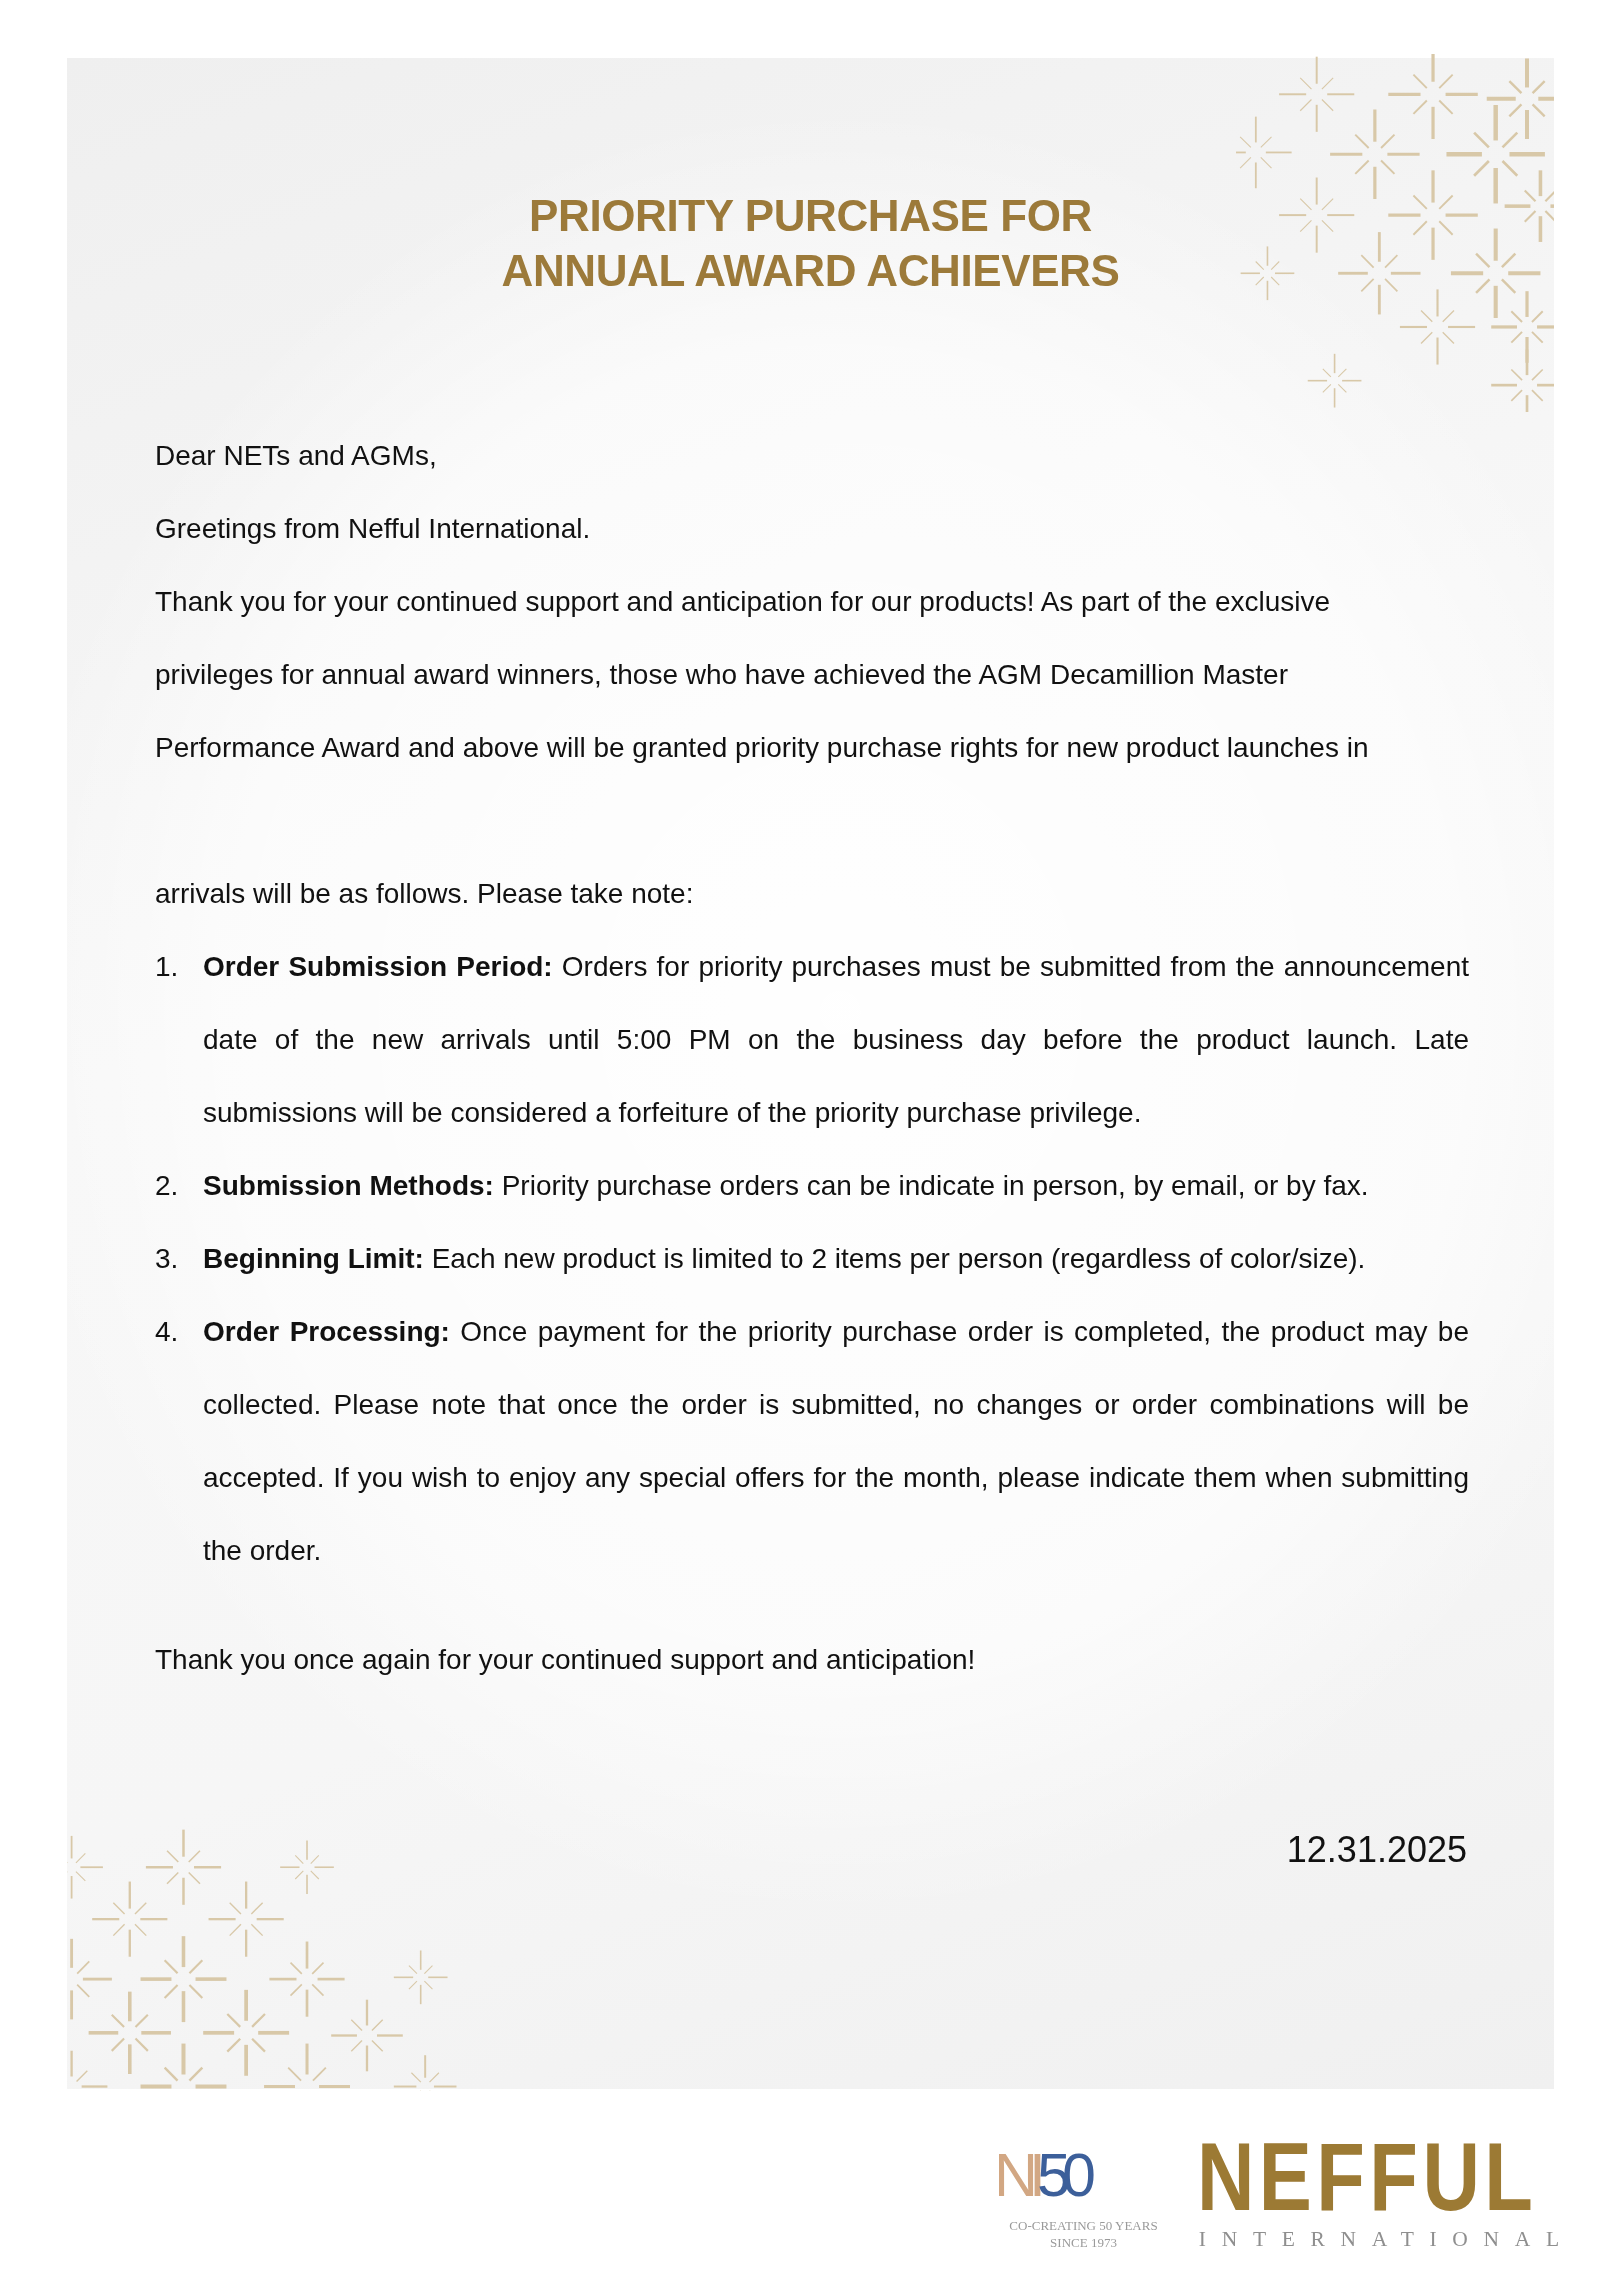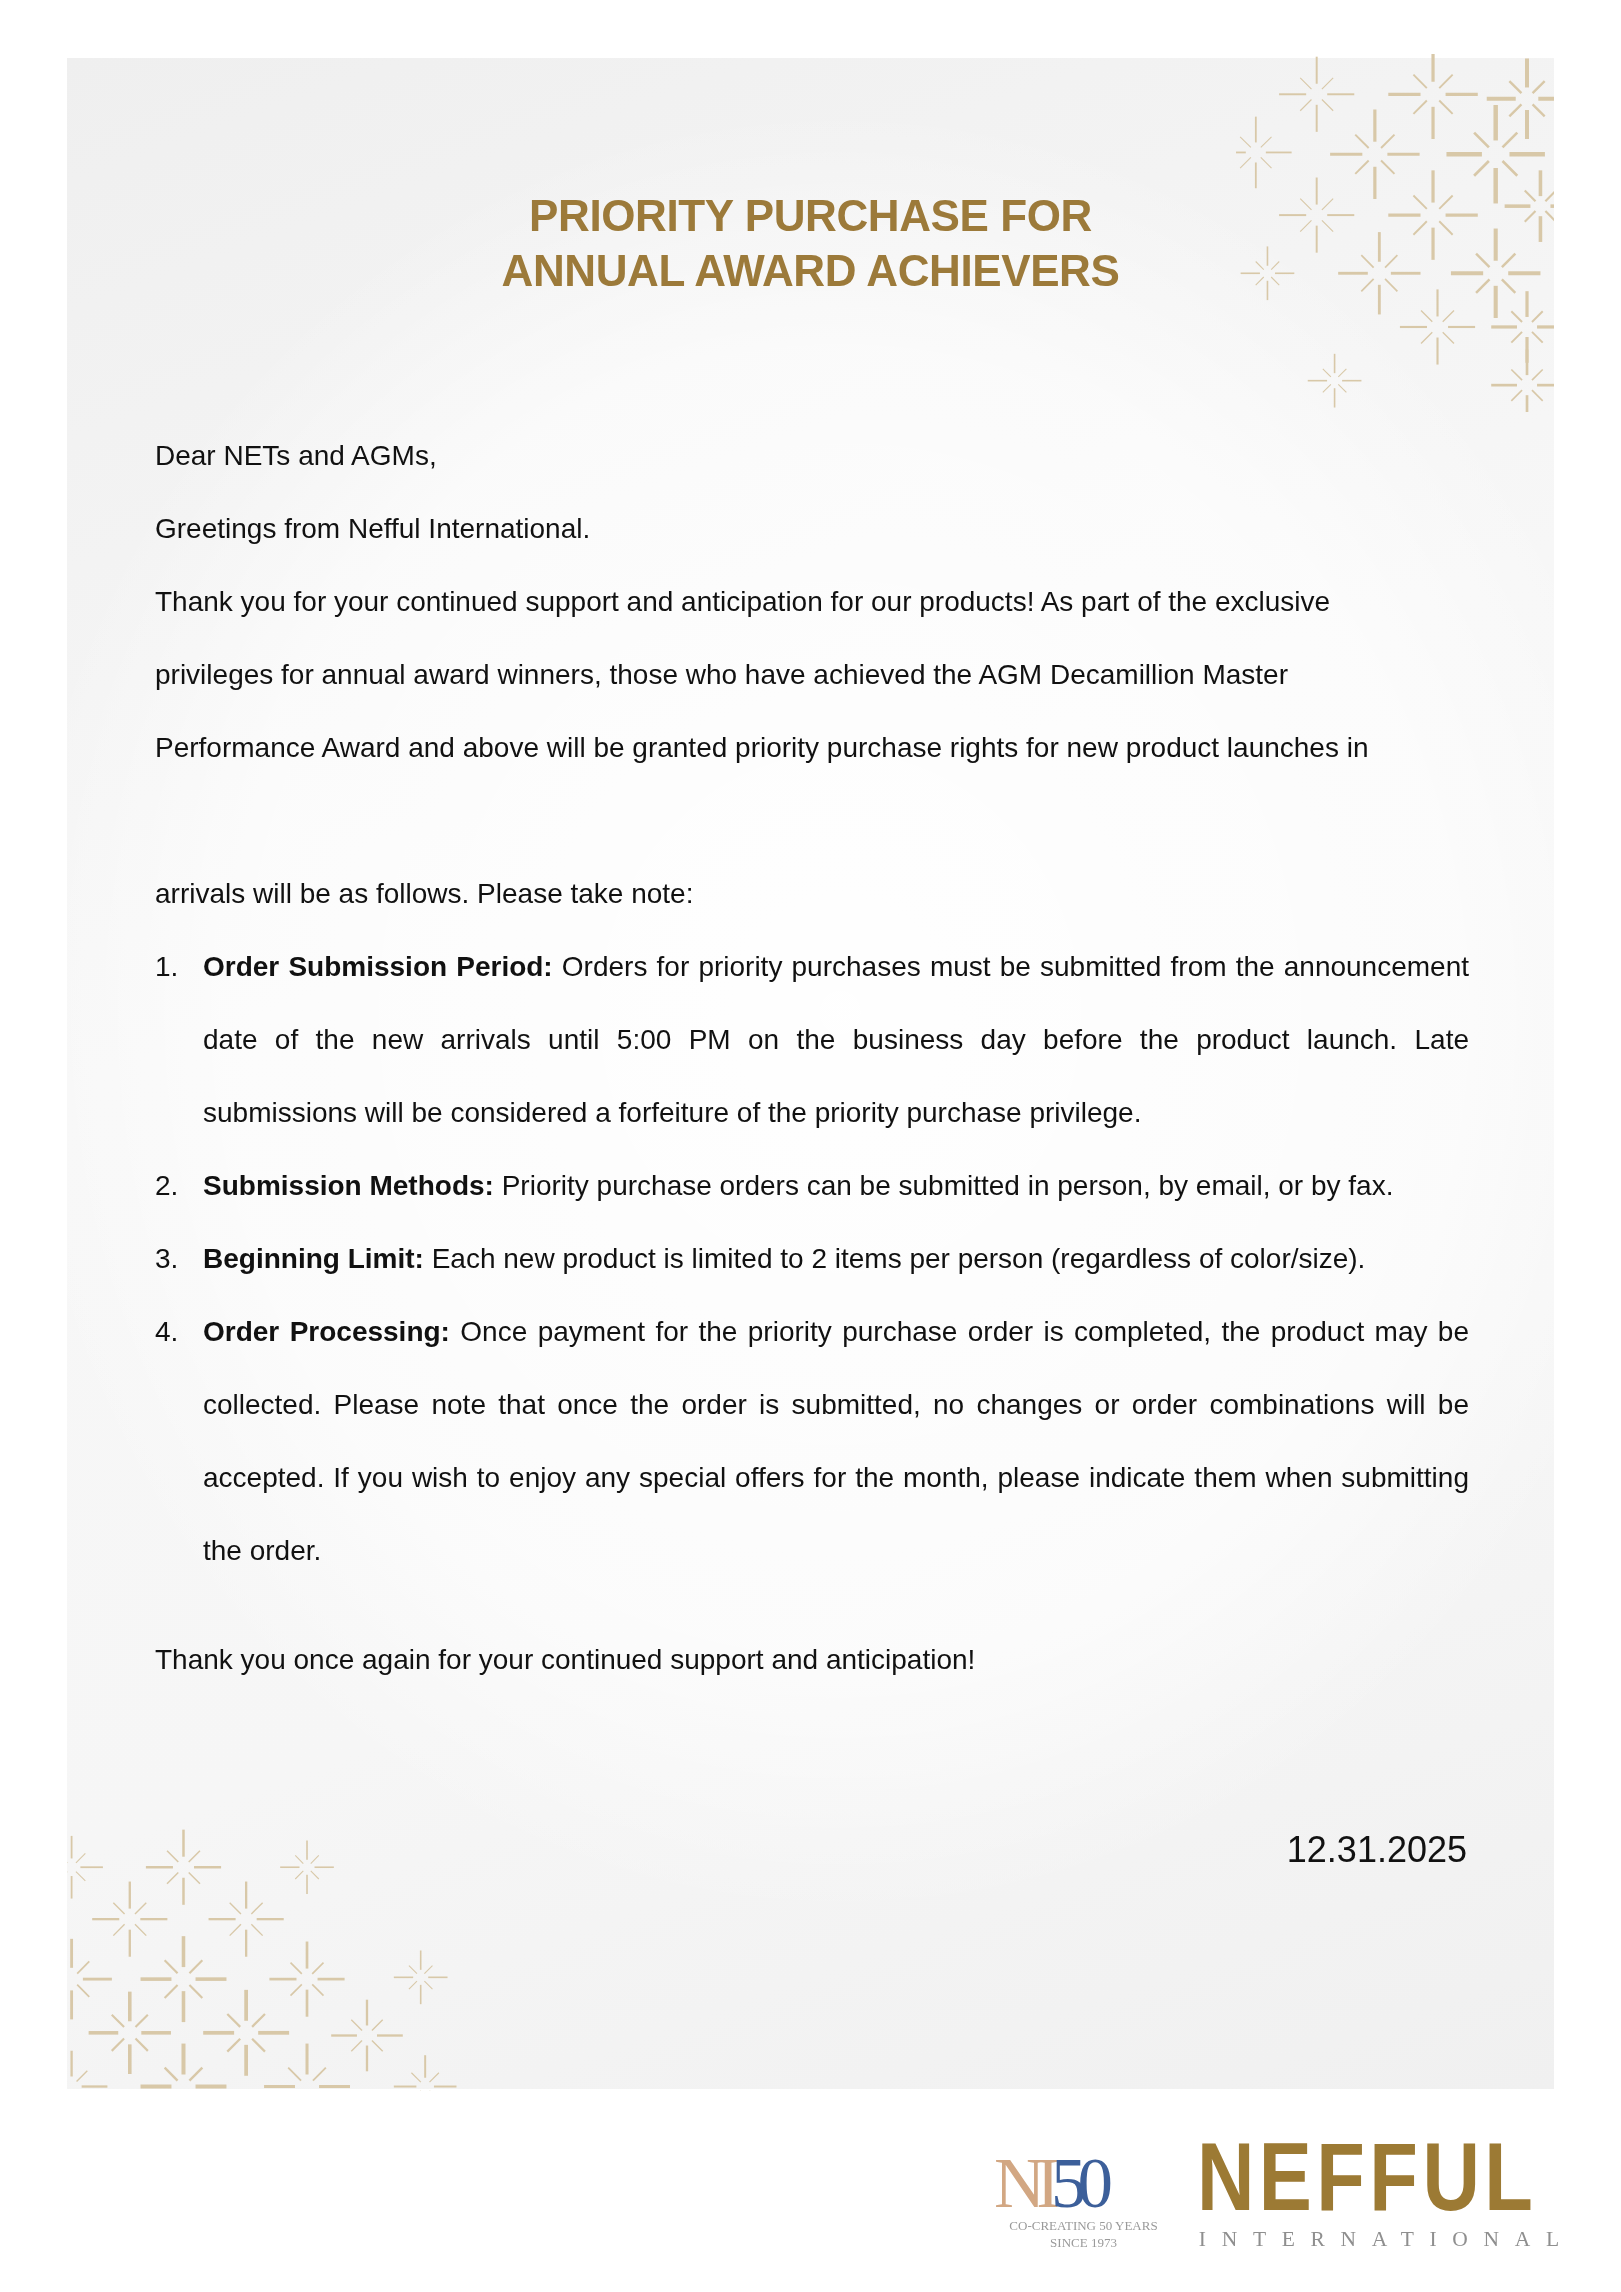--- a/index.html
+++ b/index.html
@@ -32,22 +32,22 @@
   .list { margin: 0; padding: 0; list-style: none; }
   .list li { position: relative; padding-left: 48px; text-align: justify; }
   .list li .num { position: absolute; left: 0; top: 0; }
   .list li b { font-weight: bold; }
   .closing { margin-top: 36px !important; }
   .date {
     position: absolute; right: 154px; top: 1832px; font-size: 36px; line-height: 36px;
   }
   .logo-ni50 { position: absolute; left: 994px; top: 2135px; width: 179px; height: 121px; }
   .ni50-mark {
-    position: absolute; left: 0; top: 8px; width: 179px; height: 81px;
-    font-family: Liberation Serif, serif; font-size: 71px; line-height: 81px;
+    position: absolute; left: 0; top: 0; width: 179px; height: 81px;
+    font-family: Liberation Sans, sans-serif; font-size: 61px; line-height: 81px;
     letter-spacing: -9px; white-space: nowrap;
   }
   .ni50-mark .ni { color: #d2a783; }
   .ni50-mark .fifty { color: #3c5f9a; }
   .ni50-caption {
     position: absolute; left: 0; top: 82px; width: 179px; text-align: center;
     font-family: "Liberation Serif", serif; font-size: 13px; line-height: 17px; color: #9a9a9a;
     white-space: nowrap;
   }
   .logo-nefful { position: absolute; left: 1197px; top: 2139px; width: 351px; height: 116px; }
@@ -415,21 +415,21 @@
   </p>
   <ol class="list">
     <li>
       <span class="num">1.</span>
       <b>Order Submission Period:</b>
       <span>Orders for priority purchases must be submitted from the announcement date of the new arrivals until 5:00 PM on the business day before the product launch. Late submissions will be considered a forfeiture of the priority purchase privilege.</span>
     </li>
     <li>
       <span class="num">2.</span>
       <b>Submission Methods:</b>
-      <span>Priority purchase orders can be submitted in person, by email, or by fax.</span>
+      <span>Priority purchase orders can be indicate in person, by email, or by fax.</span>
     </li>
     <li>
       <span class="num">3.</span>
       <b>Beginning Limit:</b>
       <span>Each new product is limited to 2 items per person (regardless of color/size).</span>
     </li>
     <li>
       <span class="num">4.</span>
       <b>Order Processing:</b>
       <span>Once payment for the priority purchase order is completed, the product may be collected. Please note that once the order is submitted, no changes or order combinations will be accepted. If you wish to enjoy any special offers for the month, please indicate them when submitting the order.</span>

